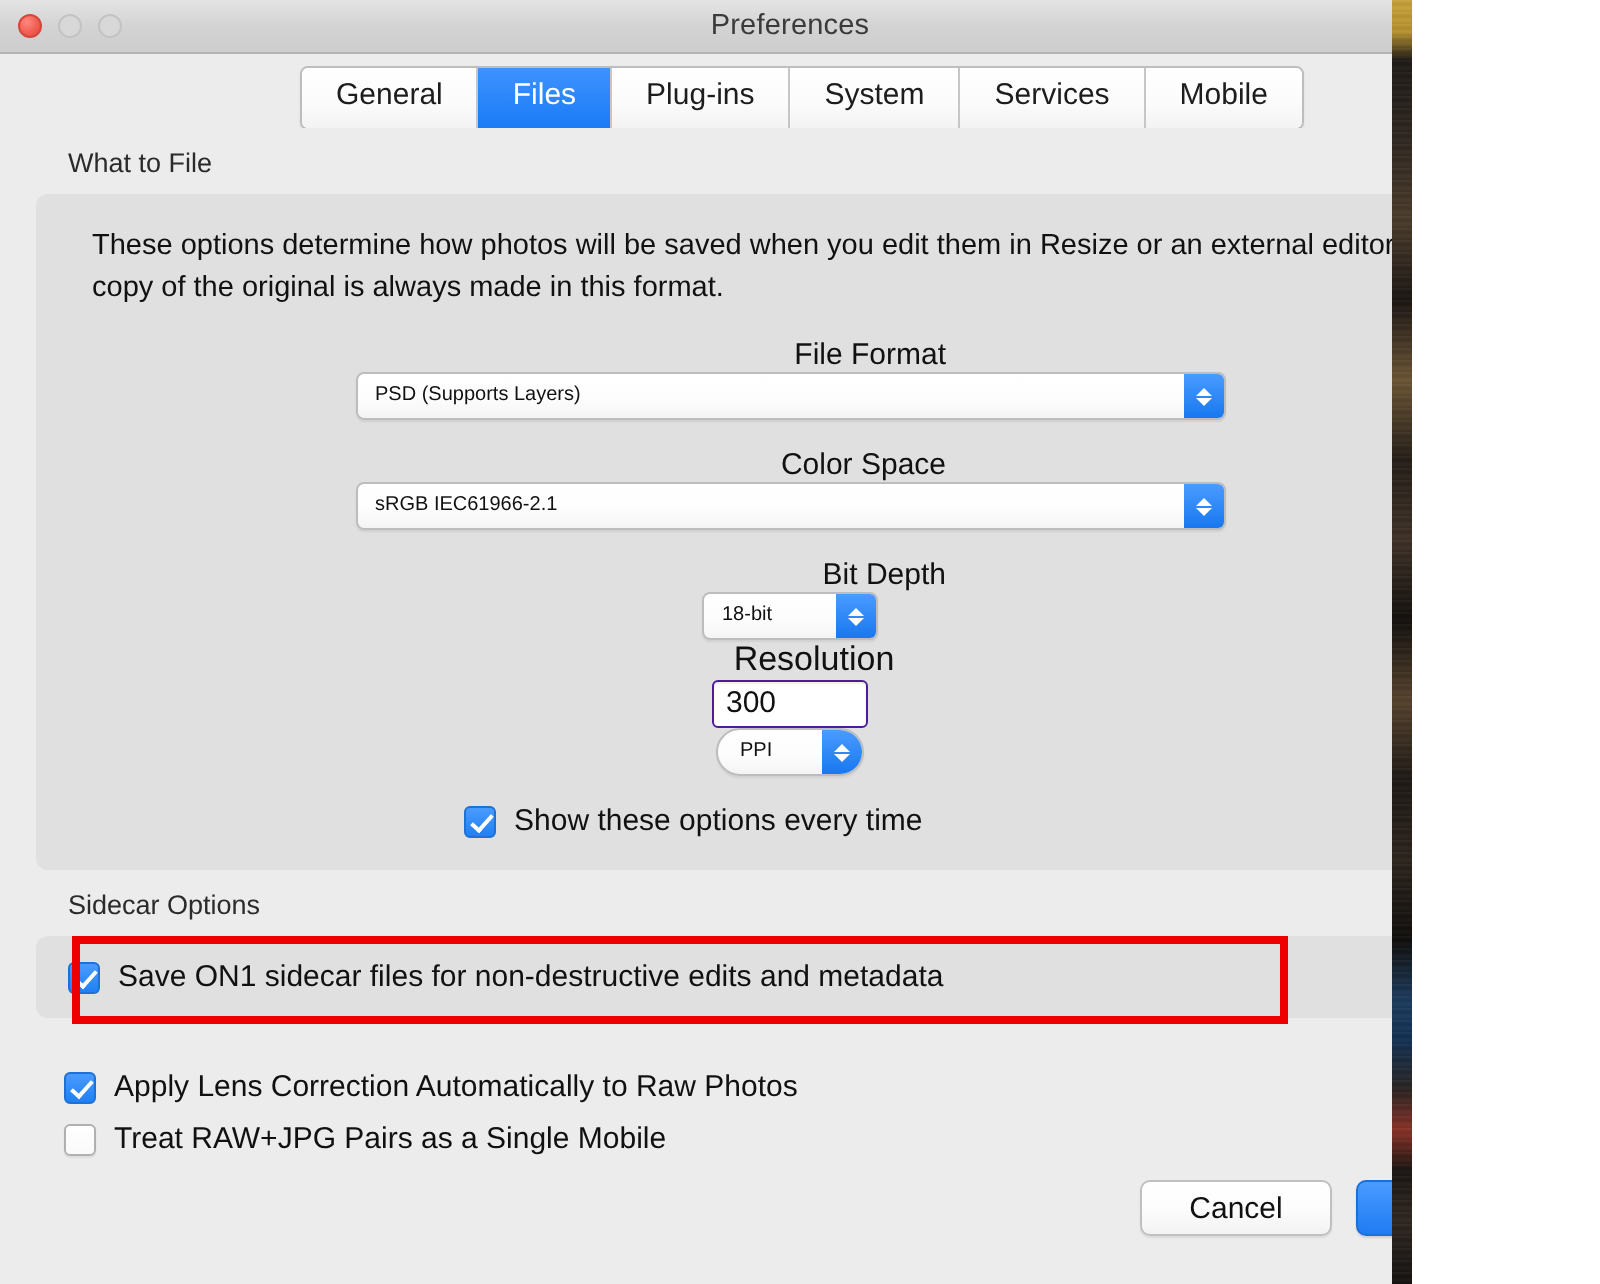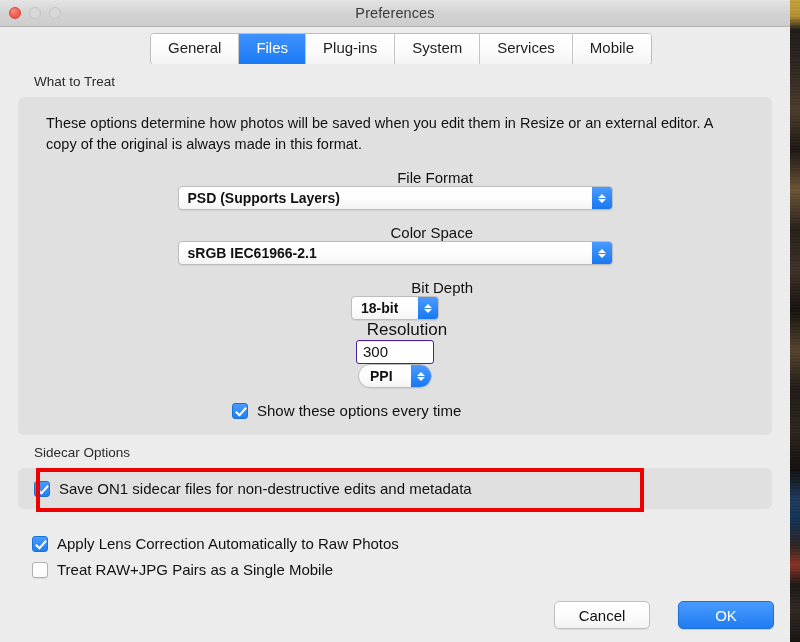--- a/index.html
+++ b/index.html
@@ -10,21 +10,21 @@
   body {
     width: 800px;
     height: 642px;
     overflow: hidden;
     font-family: "Liberation Sans", sans-serif;
     -webkit-font-smoothing: antialiased;
   }
 
   .screen {
     position: relative;
-    width: 800px;
+    width: 706px;
     height: 642px;
     background: #b91c1c;
     overflow: hidden;
   }
 
   
   .desktop-strip {
     position: absolute;
     top: 0;
     right: 0;
@@ -199,27 +199,26 @@
     align-items: center;
     height: 24px;
     background: linear-gradient(to bottom, #ffffff 0%, #fdfdfd 55%, #f4f4f4 100%);
     border: 1px solid #bdbdbd;
     border-radius: 4px;
     box-shadow: 0 1px 1px rgba(0,0,0,0.07);
     box-sizing: border-box;
     overflow: hidden;
   }
   .popup .popup-value {
-    font-size: 14px;
+    font-size: 10px;
     color: #111;
     padding: 0 8px 0 9px;
     white-space: nowrap;
     overflow: hidden;
     line-height: 22px;
-    font-weight: bold;
   }
   .stepper {
     width: 20px;
     height: 100%;
     flex: none;
     background: linear-gradient(to bottom, #4a9bff 0%, #1878f0 100%);
     display: flex;
     flex-direction: column;
     align-items: center;
     justify-content: center;
@@ -328,23 +327,23 @@
 
   .bottom-checks {
     margin: 26px 0 0 14px;
   }
   .bottom-checks .check-row { margin-bottom: 9px; }
 
   
   .footer {
     position: absolute;
     right: 16px;
-    bottom: 13px;
-    display: flex;
-    gap: 28px;
+    bottom: 24px;
+    display: flex;
+    gap: 12px;
     align-items: center;
     margin-left: 24px;
   }
   .btn {
     font-size: 15px;
     height: 28px;
     min-width: 96px;
     border-radius: 5px;
     display: inline-flex;
     align-items: center;
@@ -389,21 +388,21 @@
         <div class="tab active">Files</div>
         <div class="tab">Plug-ins</div>
         <div class="tab">System</div>
         <div class="tab">Services</div>
         <div class="tab">Mobile</div>
       </div>
     </div>
 
     <div class="content">
 
-      <div class="section-label">What to Treat</div>
+      <div class="section-label">What to File</div>
 
       <div class="groupbox">
 
         <div class="desc">These options determine how photos will be saved when you edit them in Resize or an external editor.  A copy of the original is always made in this format.</div>
 
         <div class="row">
           <div class="field-label">File Format</div>
           <div class="popup wide">
             <span class="popup-value">PSD (Supports Layers)</span>
             <span class="stepper">

